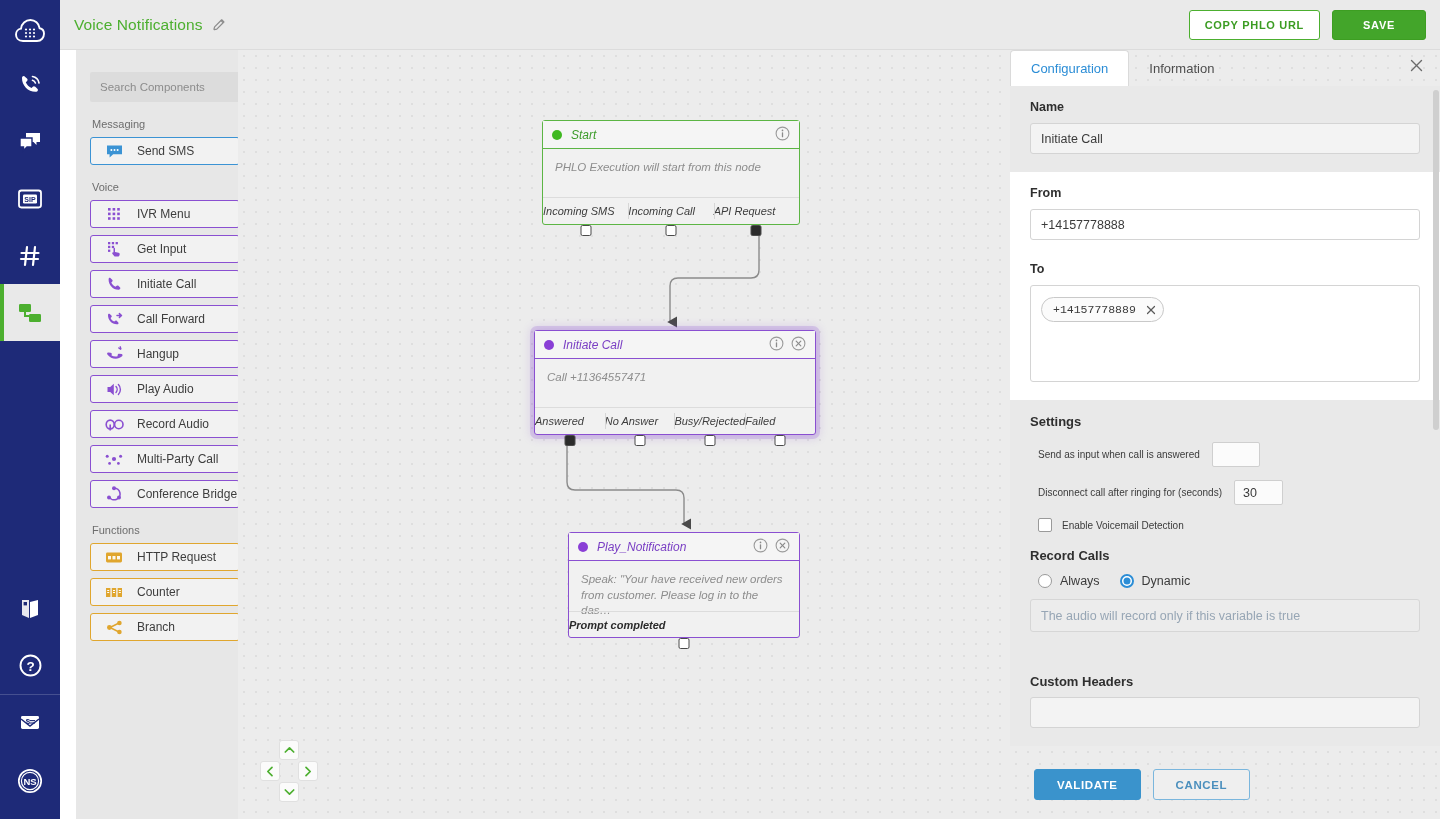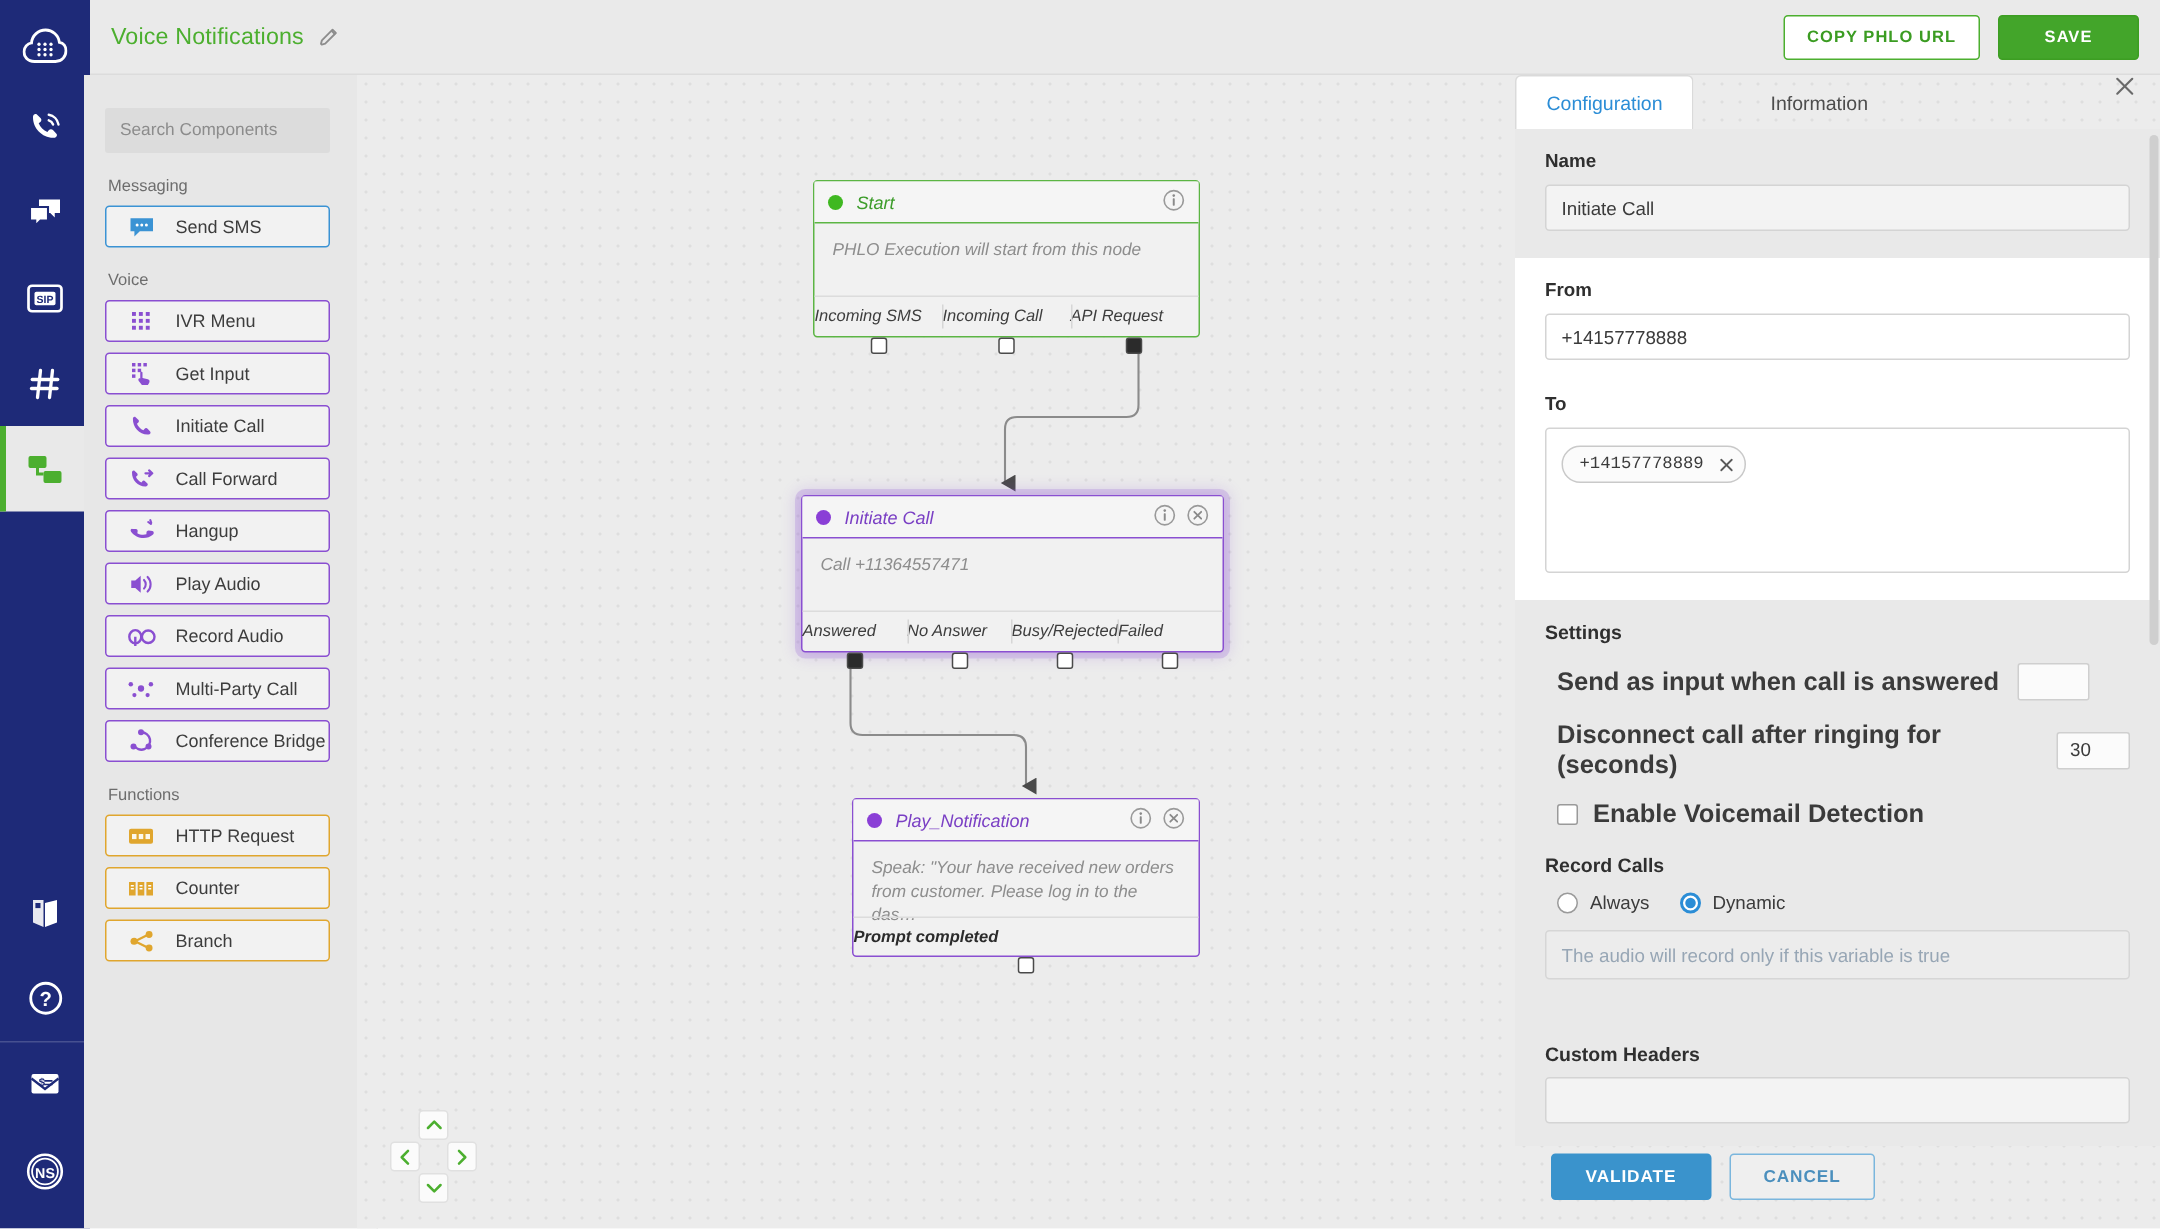--- a/index.html
+++ b/index.html
@@ -50,21 +50,21 @@
     letter-spacing: .7px; cursor: pointer; display:flex; align-items:center;
   }
   .btn-solid-green {
     height: 30px; padding: 0 30px; border: 1px solid #3d9e22; border-radius: 3px;
     background: #43a52a; color: #ffffff; font-size: 11px; font-weight: bold;
     letter-spacing: .7px; cursor: pointer; display:flex; align-items:center; justify-content:center;
   }
 
   
   .palette {
-    position: absolute; left: 56px; top: 50px; width: 196px; height: 769px;
+    position: absolute; left: 76px; top: 50px; width: 196px; height: 769px;
     background: #e7e7e7; border-right: 1px solid #d2d2d2;
     padding: 22px 14px 0 14px; overflow: hidden;
   }
   .search-box {
     width: 150px; height: 30px; background: #dcdcdc; border: none; border-radius: 2px;
     padding: 0 10px; font-size: 11.5px; color: #555; font-family: inherit;
   }
   .search-box::placeholder { color: #8c8c8c; }
   .pal-group-label {
     font-size: 11px; color: #6d6d6d; margin: 16px 0 7px 2px; font-weight: 400;
@@ -155,21 +155,21 @@
 
   
   .panel {
     position: absolute; left: 1010px; top: 50px; width: 430px; height: 769px;
     background: #ececec;
     background-image: radial-gradient(circle, #dedede 1px, transparent 1.1px);
     background-size: 12px 12px;
   }
   .panel-tabs {
     position: absolute; left:0; top:0; width: 430px; height: 36px;
-    display: flex; align-items: flex-start; gap: 31px;
+    display: flex; align-items: flex-end;
   }
   .panel-tab {
     height: 36px; padding: 0 20px; display:flex; align-items:center;
     font-size: 13px; color: #4d4d4d; cursor: pointer;
   }
   .panel-tab.active {
     background: #ffffff; color: #2b8dd6; border-radius: 4px 4px 0 0;
     border: 1px solid #dadada; border-bottom: none;
   }
   .panel-close { margin-left: auto; margin-right: 16px; margin-bottom: 9px; cursor:pointer; }
@@ -193,21 +193,21 @@
     background: #ffffff; padding: 11px 10px;
   }
   .chip {
     display: inline-flex; align-items: center; height: 25px; padding: 0 7px 0 11px;
     border: 1px solid #c9c9c9; border-radius: 14px; background: #fbfbfb;
     font-size: 11.5px; color: #3b3b3b; font-family: "Liberation Mono", monospace;
   }
   .chip-x { margin-left: 10px; cursor: pointer; display:flex; }
   .sec-title { font-size: 13px; font-weight: bold; color: #2f2f2f; margin-bottom: 13px; }
   .row { display:flex; align-items:center; margin-bottom: 13px; padding-left: 8px; }
-  .row-label { font-size: 17px; color: #3b3b3b; font-weight: bold; }
+  .row-label { font-size: 10px; color: #3b3b3b; }
   .small-input {
     height: 25px; border: 1px solid #cfcfcf; border-radius: 2px; background: #fbfbfb;
     font-size: 12.5px; color: #3b3b3b; padding: 0 8px; font-family: inherit;
   }
   .cbox-row { display:flex; align-items:center; padding-left: 8px; margin-bottom: 16px; }
   .cbox { width: 14px; height: 14px; border: 1px solid #9a9a9a; border-radius: 2px; background:#fff; margin-right: 10px; cursor:pointer;}
   .radio-row { display:flex; align-items:center; padding-left: 8px; gap: 20px; margin-bottom: 11px; }
   .radio-opt { display:flex; align-items:center; cursor:pointer; font-size:12.5px; color:#3b3b3b; }
   .radio {
     width: 14px; height: 14px; border-radius: 50%; border: 1.5px solid #9a9a9a;

